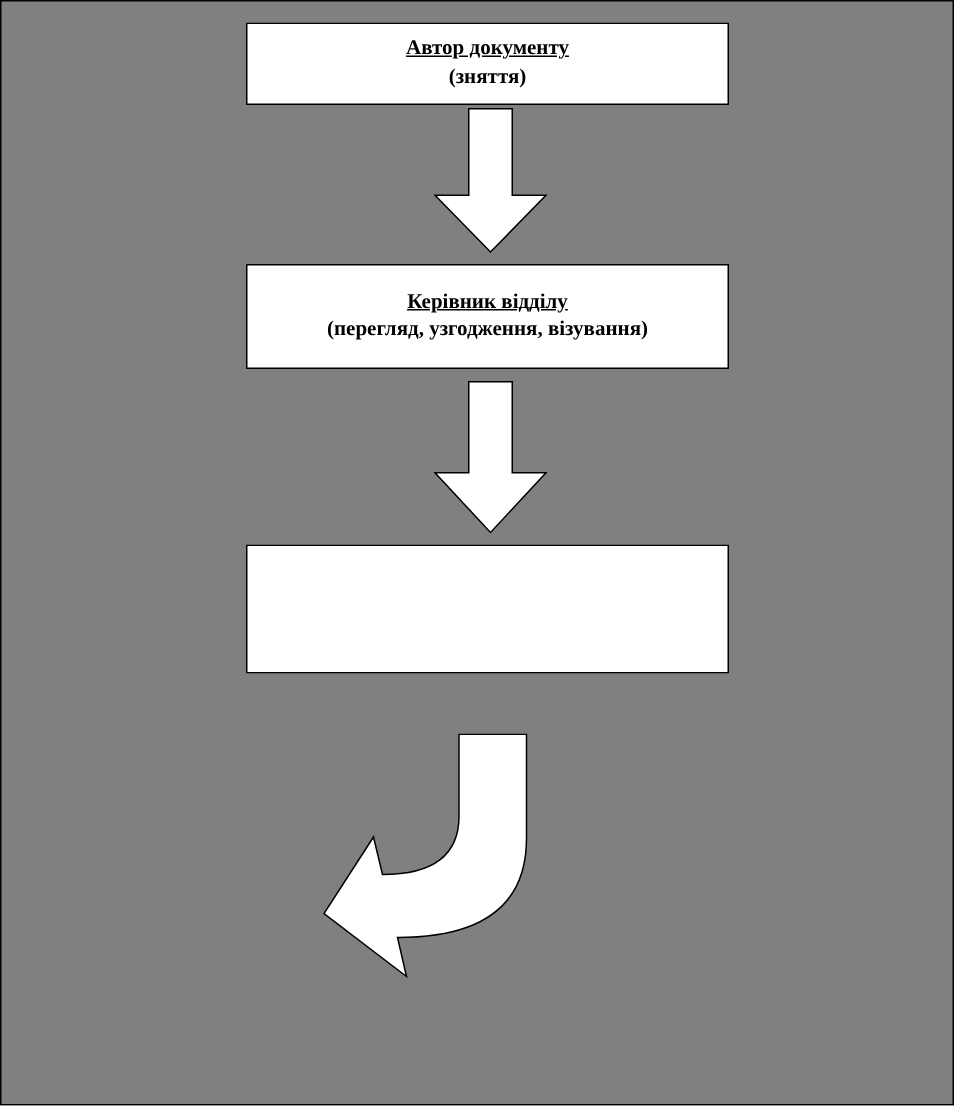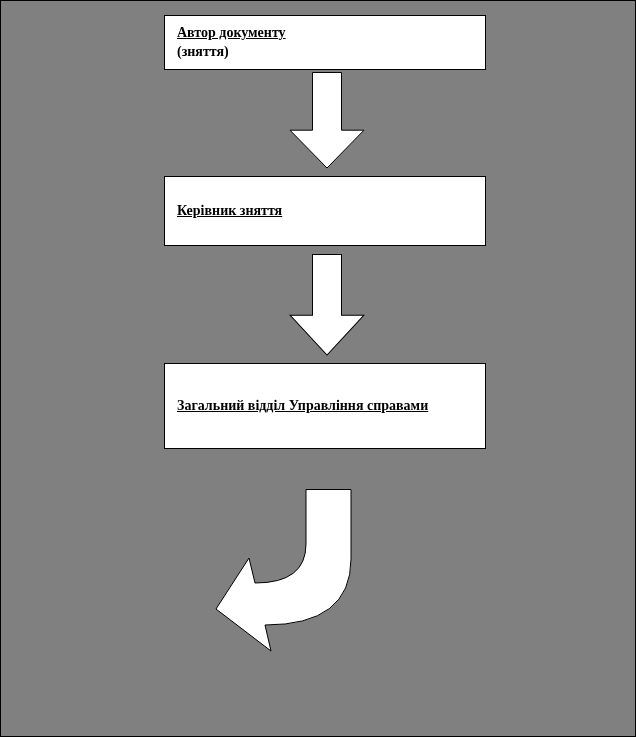--- a/index.html
+++ b/index.html
@@ -18,21 +18,21 @@
   .flow-box {
     position: absolute;
     left: 163px;
     width: 322px;
     background: #ffffff;
     border: 1px solid #000000;
     color: #000000;
     display: flex;
     flex-direction: column;
     justify-content: center;
-    align-items: flex-start;
+    align-items: center;
     text-align: center;
     font-weight: bold;
     font-size: 14px;
     line-height: 1.3;
     padding: 3px 12px;
   }
   .flow-box .box-title { text-decoration: underline; }
   #box-author    { top: 14px;  height: 55px; }
   #box-head      { top: 175px; height: 70px; }
   #box-general   { top: 362px; height: 86px; }
@@ -52,31 +52,31 @@
     <div class="box-subtitle">(зняття)</div>
   </div>
 
   <div class="connector" id="down-arrow-1">
     <svg viewBox="0 0 76 100" preserveAspectRatio="none" aria-hidden="true">
       <path d="M23.5 0.5 L52.5 0.5 L52.5 60 L75 60 L38 99 L1 60 L23.5 60 Z" fill="#ffffff" stroke="#000000" stroke-width="1"></path>
     </svg>
   </div>
 
   <div class="flow-box" id="box-head">
-    <div class="box-title">Керівник зняття</div>
+    <div class="box-title">Керівник відділу</div>
+    <div class="box-subtitle">(перегляд, узгодження, візування)</div>
   </div>
 
   <div class="connector" id="down-arrow-2">
     <svg viewBox="0 0 76 100" preserveAspectRatio="none" aria-hidden="true">
       <path d="M23.5 0.5 L52.5 0.5 L52.5 60 L75 60 L38 99 L1 60 L23.5 60 Z" fill="#ffffff" stroke="#000000" stroke-width="1"></path>
     </svg>
   </div>
 
   <div class="flow-box" id="box-general">
-    <div class="box-title">Загальний відділ Управління справами</div>
   </div>
 
   <div class="connector" id="bent-arrow">
     <svg viewBox="0 0 150 170" preserveAspectRatio="none" aria-hidden="true">
       <path d="M95 0.5 L140 0.5 L140 70 Q140 136 54 136 L60 162 L5 120 L38 69 L44 94 Q95 94 95 55 Z" fill="#ffffff" stroke="#000000" stroke-width="1"></path>
     </svg>
   </div>
 
 </div>
 

